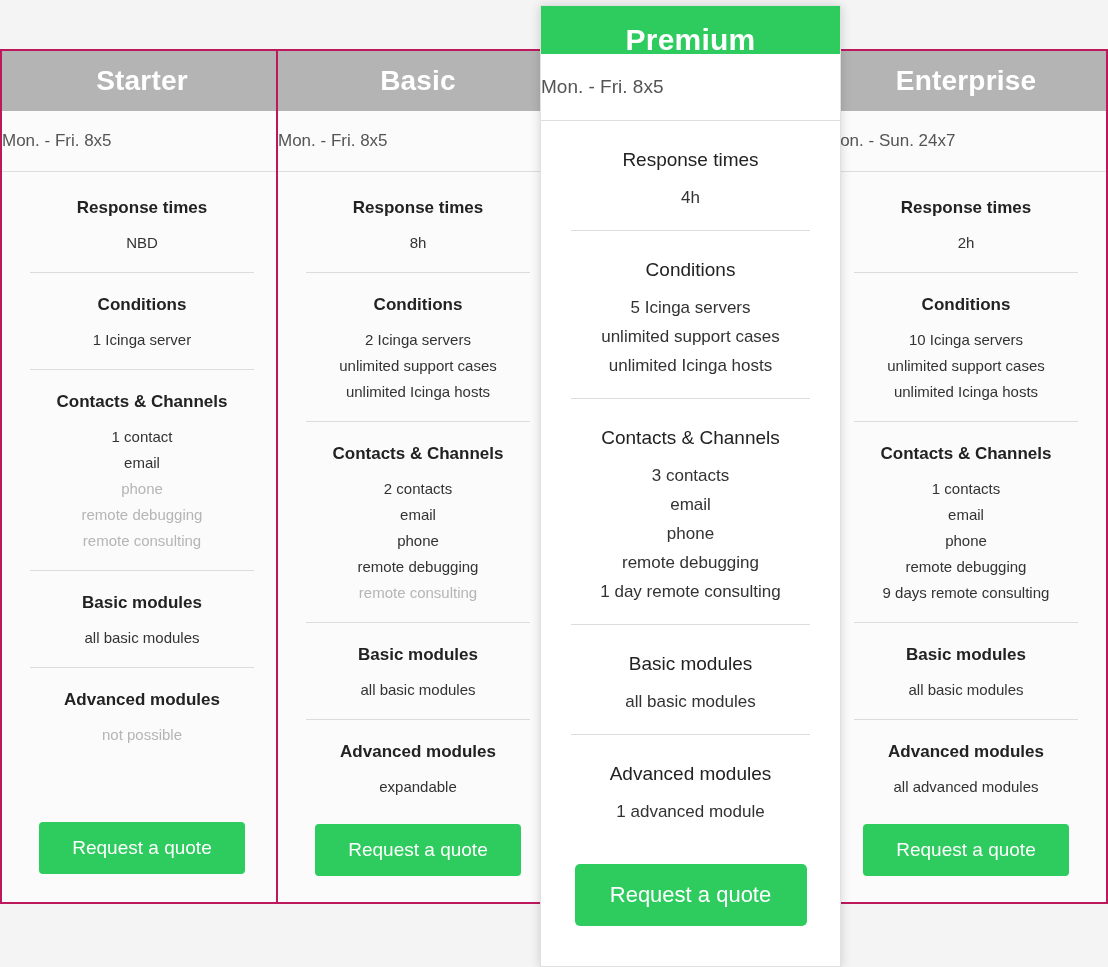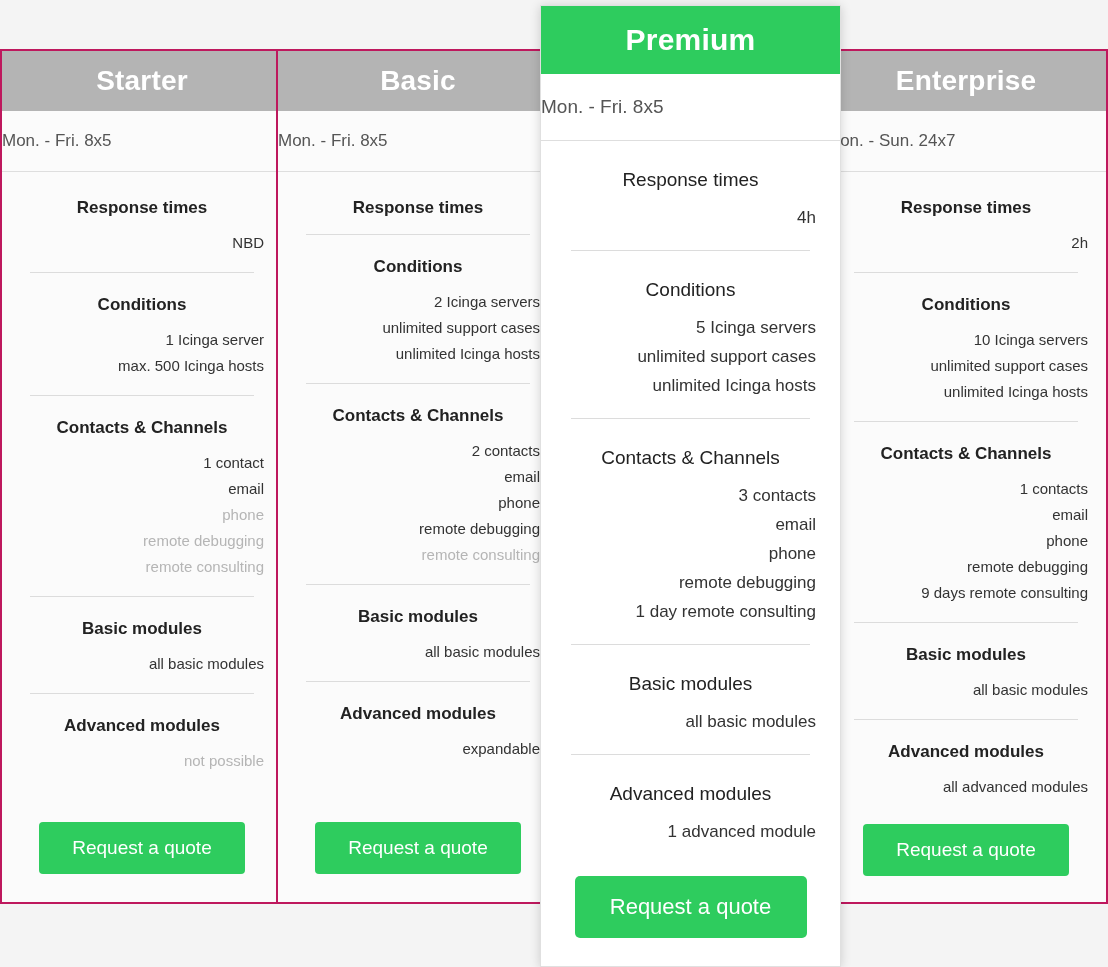--- a/index.html
+++ b/index.html
@@ -69,21 +69,21 @@
   .sec-title {
     text-align: center;
     font-size: 17px;
     font-weight: bold;
     color: #222222;
     margin: 26px 0 0 0;
   }
   .sec-title.compact { margin-top: 22px; }
 
   .sec-lines {
-    text-align: right;
+    text-align: center;
     font-size: 15px;
     color: #333333;
     line-height: 26px;
     margin-top: 12px;
   }
   .sec-lines .line.dim { color: #b5b5b5; }
 
   .sec-sep {
     border-top: 1px solid #dcdcdc;
     margin: 16px 10px 0 10px;
@@ -118,21 +118,21 @@
     background: #ffffff;
     border: 1px solid #e0e0e0;
     box-shadow: 0 1px 10px rgba(0,0,0,0.16);
     z-index: 5;
     display: flex;
     flex-direction: column;
   }
   .plan.featured .plan-header {
     background: #2ecc5e;
     font-size: 30px;
-    height: 68px;
+    height: 48px;
     line-height: 68px;
   }
   .plan.featured .plan-hours {
     height: 66px;
     line-height: 66px;
     font-size: 19px;
   }
   .plan.featured .plan-body { padding: 0 24px; }
   .plan.featured .sec-title { font-size: 19px; font-weight: normal; margin-top: 28px; color:#222; }
   .plan.featured .sec-lines { font-size: 17px; line-height: 29px; margin-top: 12px; }
@@ -156,21 +156,20 @@
     <div class="plan-body">
       <div class="sec-title">Response times</div>
       <div class="sec-lines">
         <div class="line">NBD</div>
       </div>
       <div class="sec-sep"></div>
 
       <div class="sec-title compact">Conditions</div>
       <div class="sec-lines">
         <div class="line">1 Icinga server</div>
-        <div class="line">max. 500 Icinga hosts</div>
       </div>
       <div class="sec-sep"></div>
 
       <div class="sec-title compact">Contacts &amp; Channels</div>
       <div class="sec-lines">
         <div class="line">1 contact</div>
         <div class="line">email</div>
         <div class="line dim">phone</div>
         <div class="line dim">remote debugging</div>
         <div class="line dim">remote consulting</div>
@@ -192,20 +191,23 @@
         <button class="cta">Request a quote</button>
       </div>
     </div>
   </div>
 
   <div class="plan basic">
     <div class="plan-header">Basic</div>
     <div class="plan-hours">Mon. - Fri. 8x5</div>
     <div class="plan-body">
       <div class="sec-title">Response times</div>
+      <div class="sec-lines">
+        <div class="line">8h</div>
+      </div>
       <div class="sec-sep"></div>
 
       <div class="sec-title compact">Conditions</div>
       <div class="sec-lines">
         <div class="line">2 Icinga servers</div>
         <div class="line">unlimited support cases</div>
         <div class="line">unlimited Icinga hosts</div>
       </div>
       <div class="sec-sep"></div>
 

